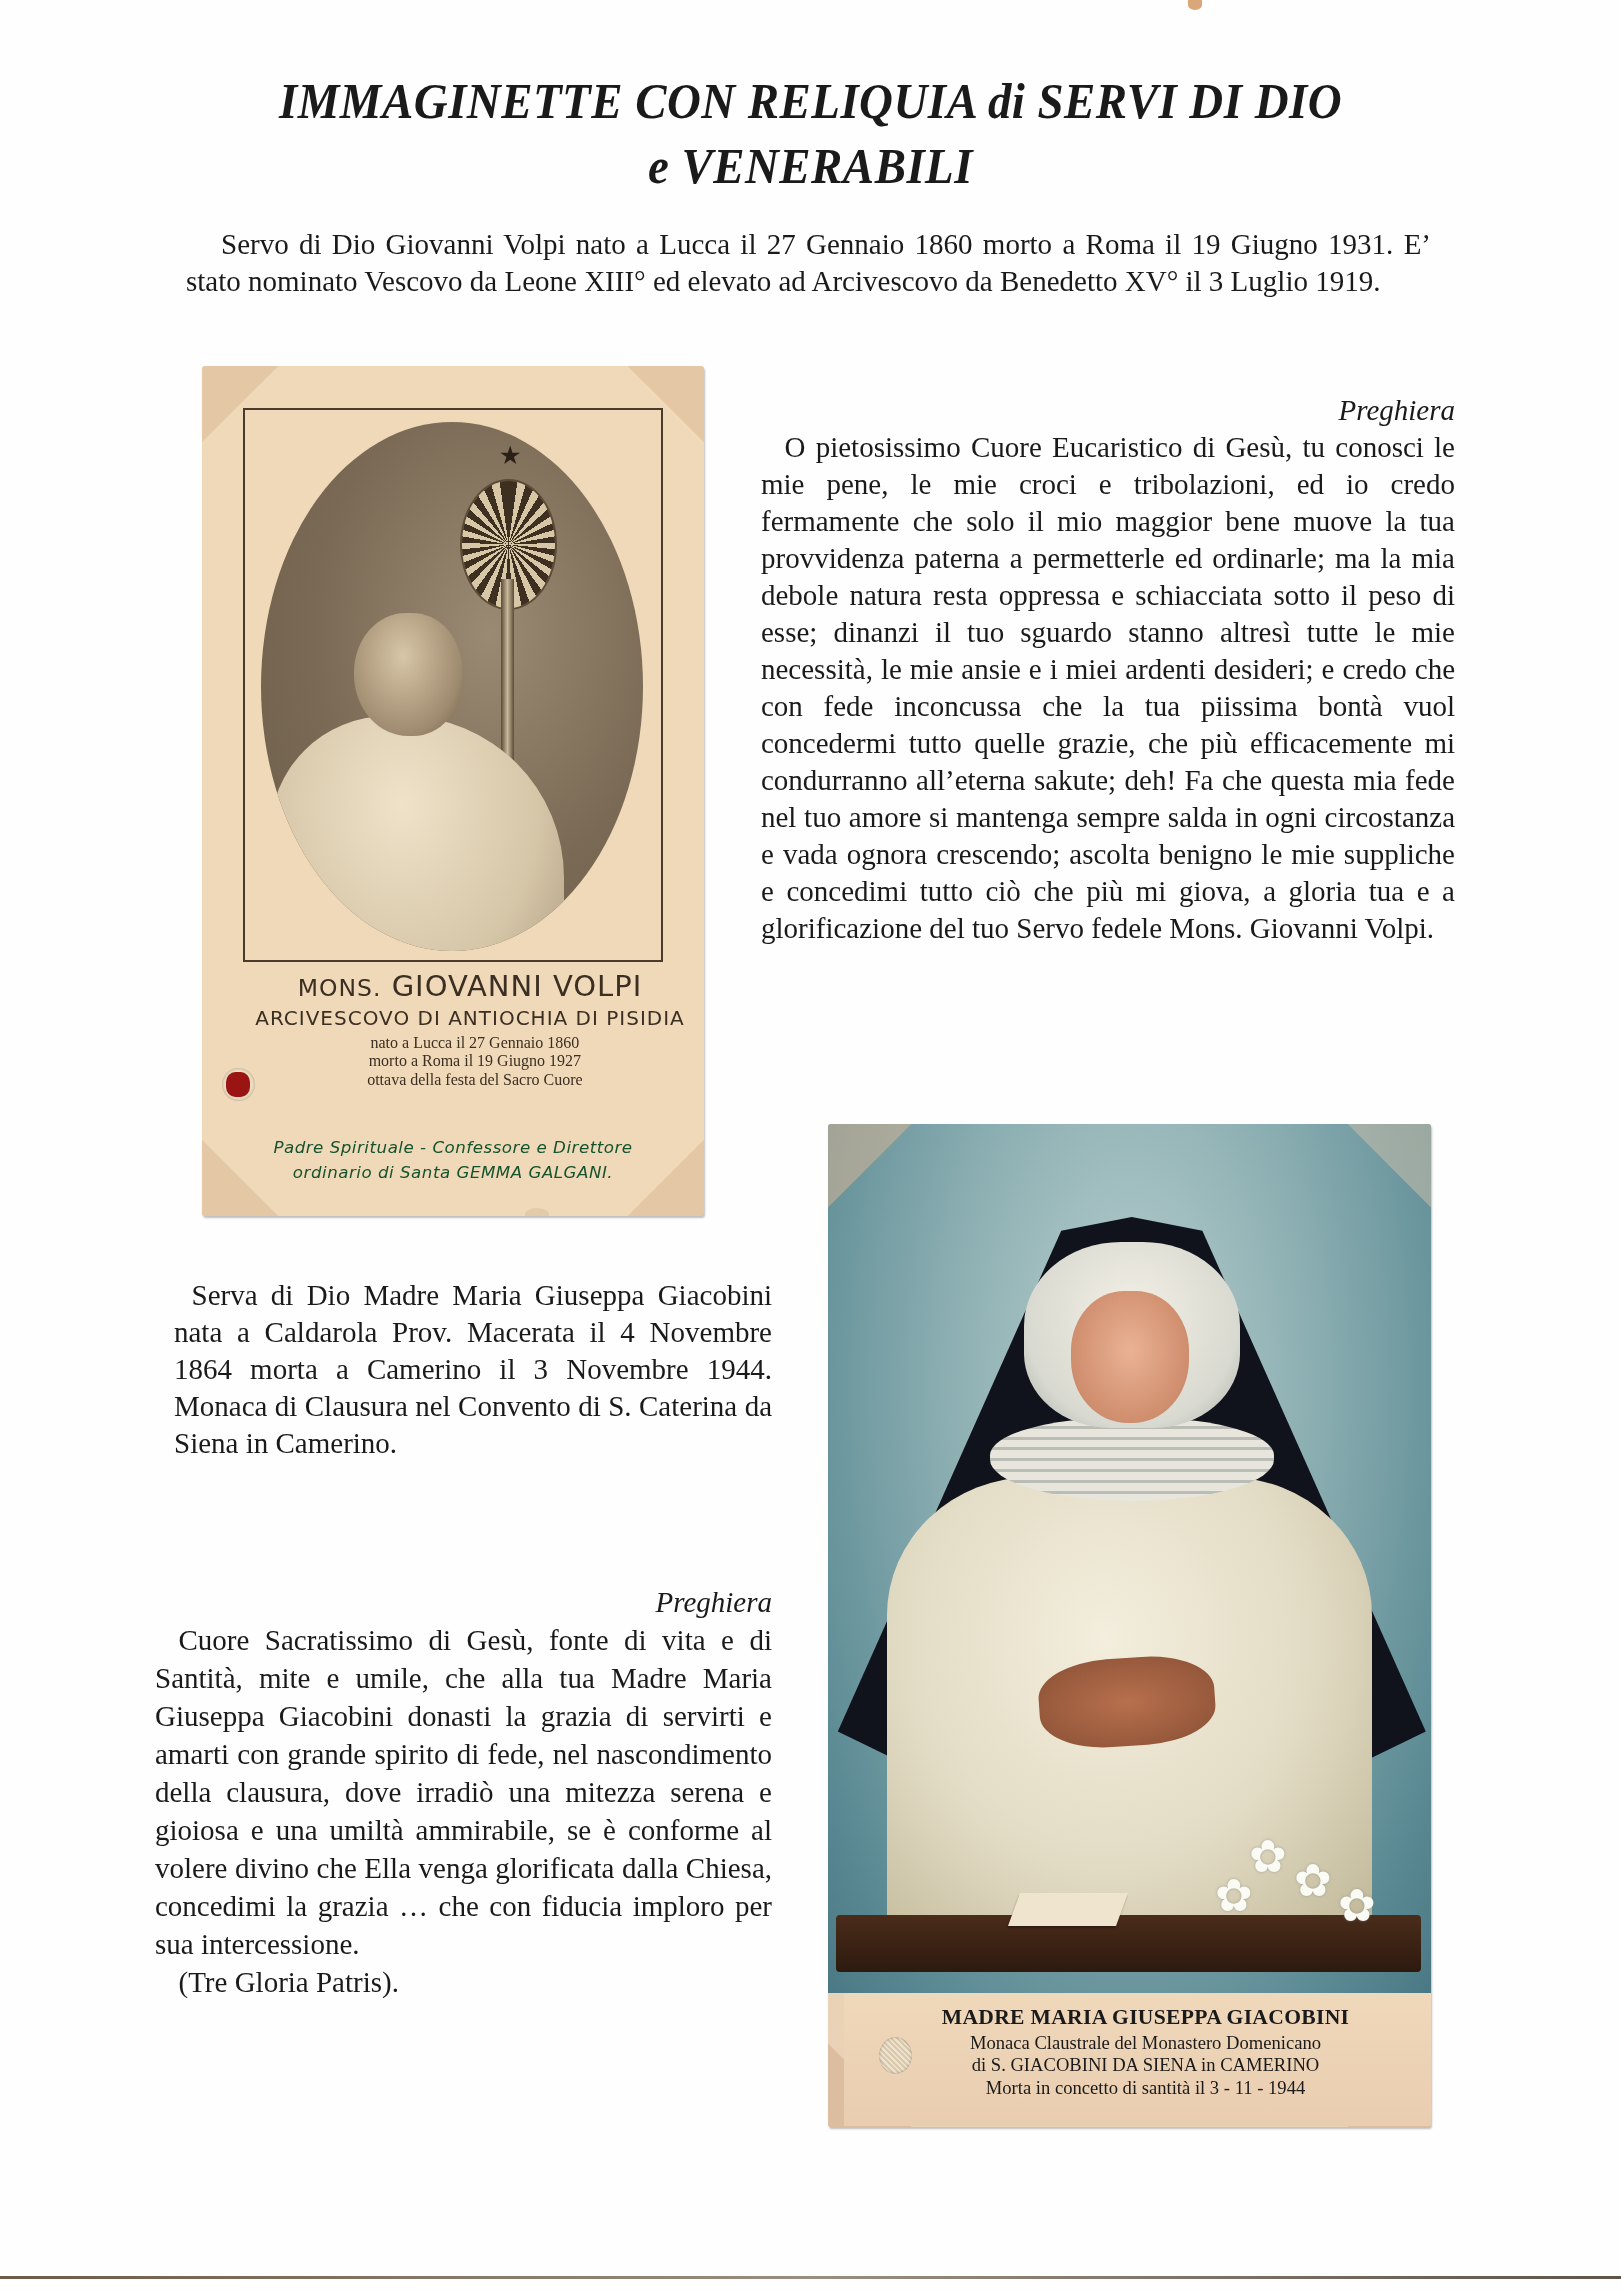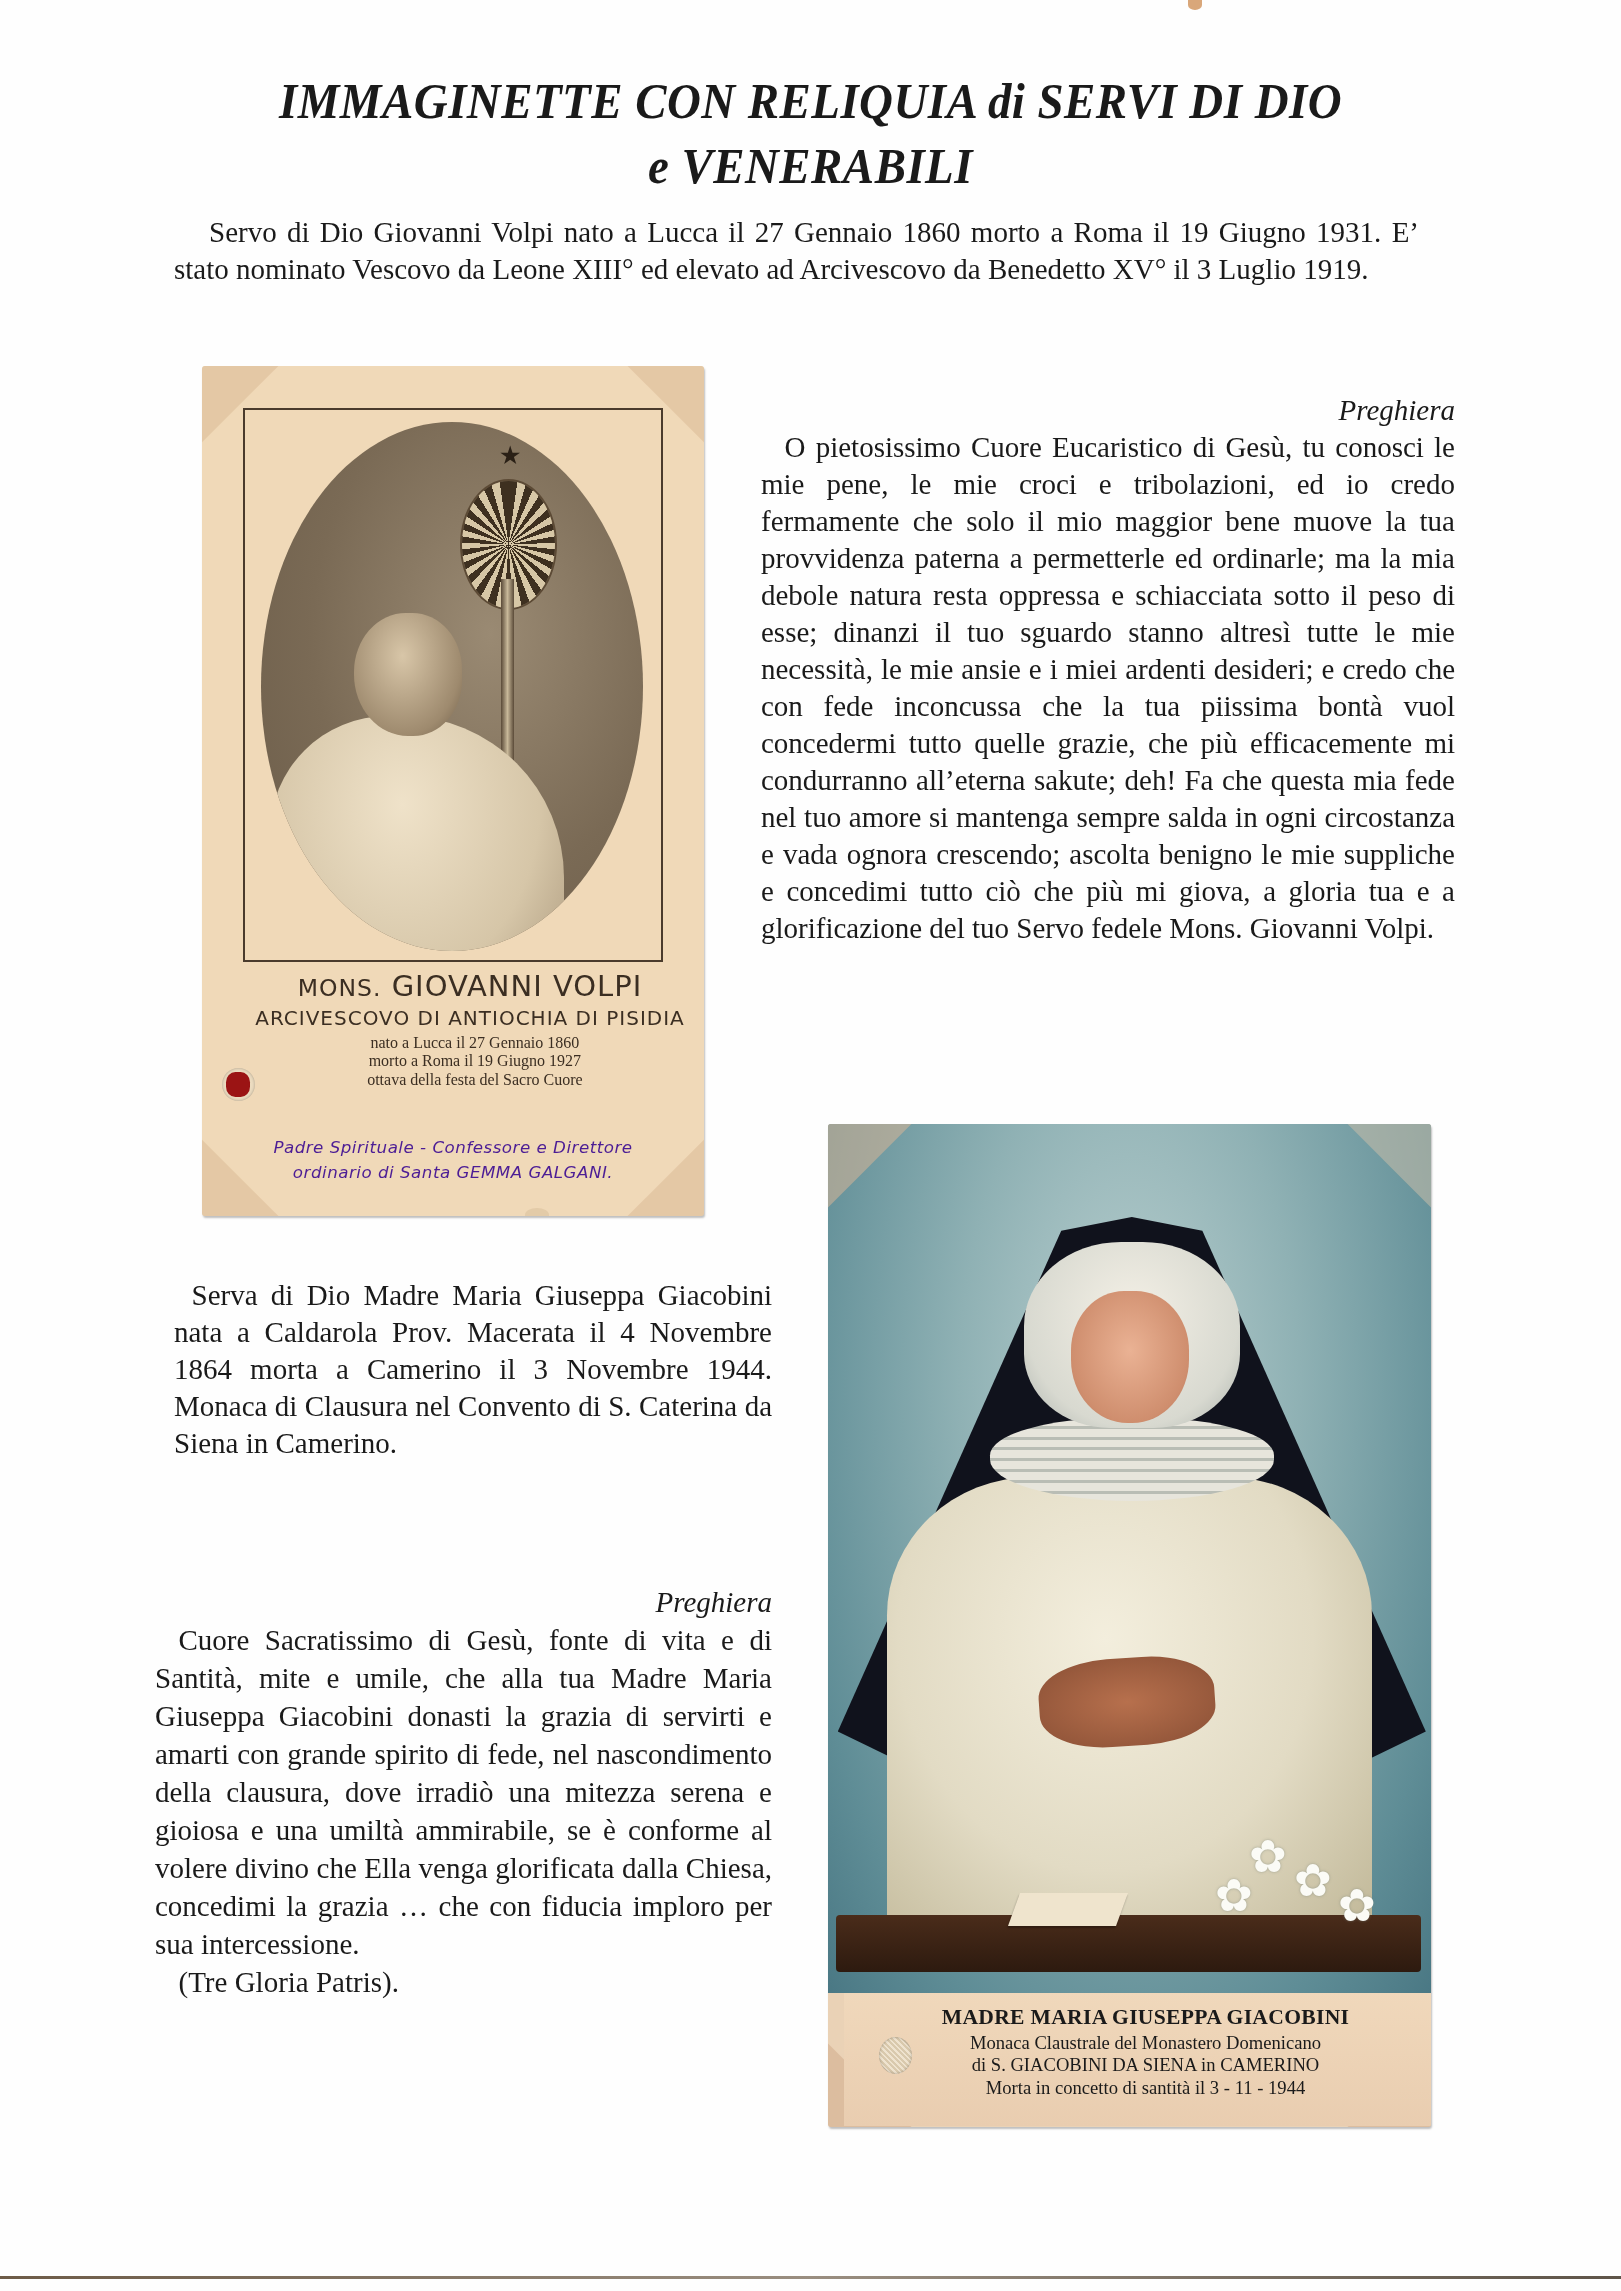--- a/index.html
+++ b/index.html
@@ -73,21 +73,21 @@
   }
   .card1 .monstrance-star { position: absolute; left: 238px; top: 21.6px; color: #2a2016; font-size: 25.5px; line-height: 25.5px; }
   .card1 .text-block { position: absolute; left: 0; top: 603px; width: 536px; text-align: center; color: #3b2e22; }
   .card1 .name { font-family: "DejaVu Sans", sans-serif; font-size: 29px; letter-spacing: 1px; line-height: 35px; }
   .card1 .name .small { font-size: 23.5px; }
   .card1 .subtitle { font-family: "DejaVu Sans", sans-serif; font-size: 20px; letter-spacing: 1px; line-height: 25.5px; }
   .card1 .dates { margin-top: 2px; font-size: 16px; line-height: 18.6px; padding-left: 9.8px; }
   .card1 .dates span { display: block; }
   .card1 .relic { position: absolute; left: 19.6px; top: 702px; width: 33px; height: 33px; border-radius: 50%; background: #ecdcc0; box-shadow: inset 0 0 2.9px rgba(0,0,0,0.3); }
   .card1 .relic::after { content: ""; position: absolute; left: 4.9px; top: 3.9px; width: 23.5px; height: 25.5px; border-radius: 40%; background: #9b1414; }
-  .card1 .role { position: absolute; left: 0; top: 769px; width: 502px; text-align: center; font-family: "DejaVu Sans", sans-serif; font-style: italic; font-size: 16.7px; line-height: 24.5px; color: #4c1d95; letter-spacing: 0.5px; }
+  .card1 .role { position: absolute; left: 0; top: 769px; width: 502px; text-align: center; font-family: "DejaVu Sans", sans-serif; font-style: italic; font-size: 16.7px; line-height: 24.5px; color: #14532d; letter-spacing: 0.5px; }
   .card1 .role span { display: block; }
   .card1 .notch { position: absolute; left: 323px; bottom: -5.9px; width: 23.5px; height: 13.7px; border-radius: 50%; background: #e3cba8; }
 
   
   .card2 {
     position: absolute; left: 828px; top: 1124px; width: 603px; height: 1003px;
     background: #ead2b6; border-radius: 2.9px;
     box-shadow: 1px 2px 2px rgba(0,0,0,0.25);
     overflow: hidden;
   }
@@ -148,21 +148,21 @@
 </head>
 <body>
 
 <div class="speck"></div>
 
 <h1 class="title" style="margin:0;">
   <span>IMMAGINETTE CON RELIQUIA di SERVI DI DIO</span>
   <span>e VENERABILI</span>
 </h1>
 
-<p class="para intro1" style="margin:0;">Servo di Dio Giovanni Volpi nato a Lucca il 27 Gennaio 1860 morto a Roma il 19 Giugno 1931. E’ stato nominato Vescovo da Leone XIII° ed elevato ad Arcivescovo da Benedetto XV° il 3 Luglio 1919.</p>
+<p class="para intro1" style="margin:12px;">Servo di Dio Giovanni Volpi nato a Lucca il 27 Gennaio 1860 morto a Roma il 19 Giugno 1931. E’ stato nominato Vescovo da Leone XIII° ed elevato ad Arcivescovo da Benedetto XV° il 3 Luglio 1919.</p>
 
 <div class="card1">
   <div class="corner c-tl"></div>
   <div class="corner c-tr"></div>
   <div class="corner c-bl"></div>
   <div class="corner c-br"></div>
   <div class="frame">
     <div class="oval">
       <div class="monstrance-sun"></div>
       <div class="monstrance-stem"></div>

